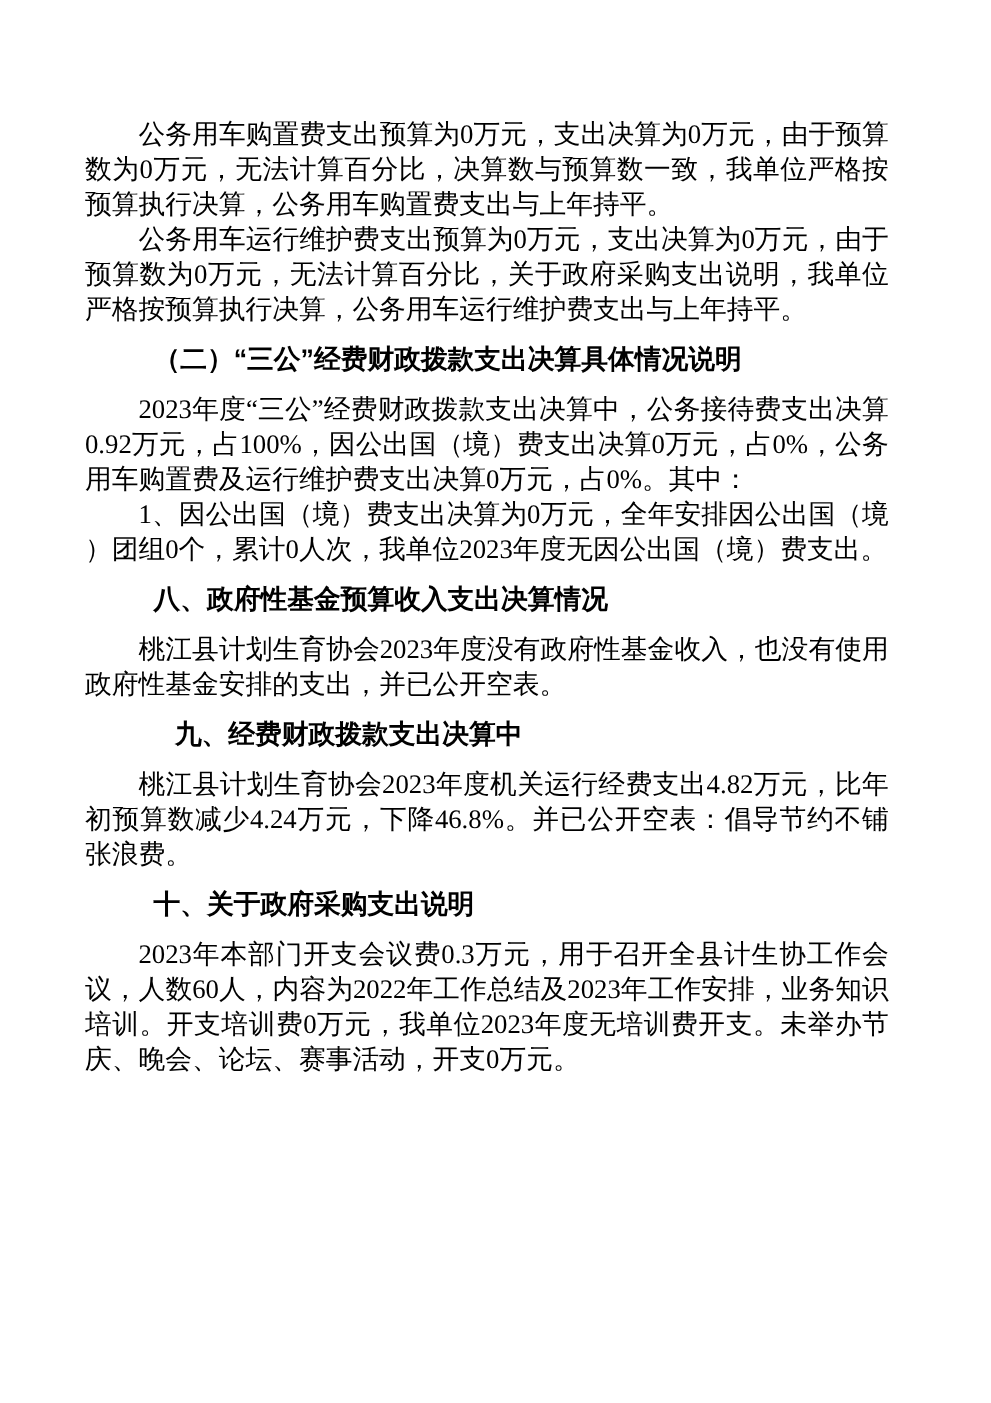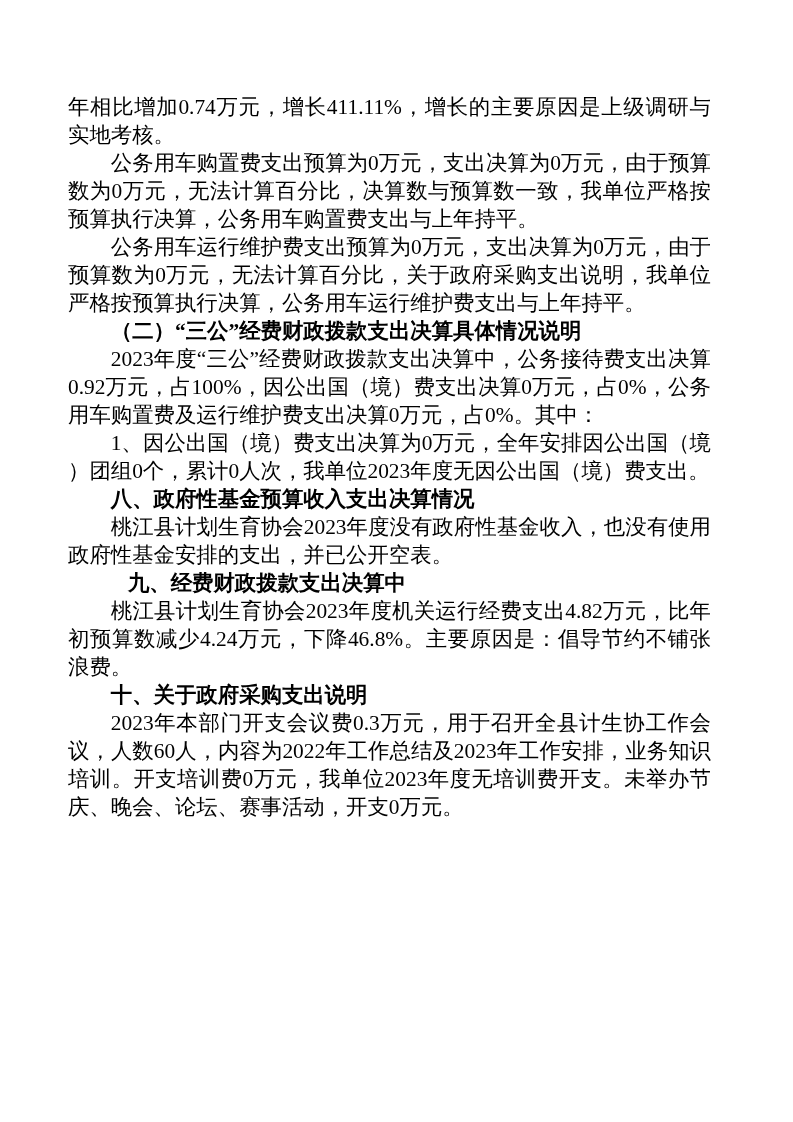--- a/index.html
+++ b/index.html
@@ -29,60 +29,59 @@
   }
   .para {
     margin: 0;
     padding: 0;
     text-indent: 2em;
   }
   .para.no-indent {
     text-indent: 0;
   }
   .heading {
-    margin: 0;
+    margin: 12px;
     padding: 0;
     font-size: 21.4px;
     line-height: 28px;
     font-weight: bold;
-    font-family: Liberation Serif, serif;
+    font-family: Liberation Sans, sans-serif;
     text-indent: 2em;
     text-align: left;
   }
   .heading.extra-indent {
     text-indent: 2.8em;
   }
 </style>
 </head>
 <body>
 
 <div class="page">
   <div class="doc-body">
 
-    <p class="para no-indent">年相比增加0.74万元，增长411.11%，增长的主要原因是上级调研与实地考核。</p>
 
     <p class="para">公务用车购置费支出预算为0万元，支出决算为0万元，由于预算数为0万元，无法计算百分比，决算数与预算数一致，我单位严格按预算执行决算，公务用车购置费支出与上年持平。</p>
 
     <p class="para">公务用车运行维护费支出预算为0万元，支出决算为0万元，由于预算数为0万元，无法计算百分比，关于政府采购支出说明，我单位严格按预算执行决算，公务用车运行维护费支出与上年持平。</p>
 
     <h2 class="heading">（二）“三公”经费财政拨款支出决算具体情况说明</h2>
 
     <p class="para">2023年度“三公”经费财政拨款支出决算中，公务接待费支出决算0.92万元，占100%，因公出国（境）费支出决算0万元，占0%，公务用车购置费及运行维护费支出决算0万元，占0%。其中：</p>
 
     <p class="para">1、因公出国（境）费支出决算为0万元，全年安排因公出国（境）团组0个，累计0人次，我单位2023年度无因公出国（境）费支出。</p>
 
 
 
     <h2 class="heading">八、政府性基金预算收入支出决算情况</h2>
 
     <p class="para">桃江县计划生育协会2023年度没有政府性基金收入，也没有使用政府性基金安排的支出，并已公开空表。</p>
 
     <h2 class="heading extra-indent">九、经费财政拨款支出决算中</h2>
 
-    <p class="para">桃江县计划生育协会2023年度机关运行经费支出4.82万元，比年初预算数减少4.24万元，下降46.8%。主要原因是：倡导节约不铺张浪费。</p>
+    <p class="para">桃江县计划生育协会2023年度机关运行经费支出4.82万元，比年初预算数减少4.24万元，下降46.8%。并已公开空表：倡导节约不铺张浪费。</p>
 
     <h2 class="heading">十、关于政府采购支出说明</h2>
 
     <p class="para">2023年本部门开支会议费0.3万元，用于召开全县计生协工作会议，人数60人，内容为2022年工作总结及2023年工作安排，业务知识培训。开支培训费0万元，我单位2023年度无培训费开支。未举办节庆、晚会、论坛、赛事活动，开支0万元。</p>
 
 
   </div>
 </div>
 
 </body></html>

